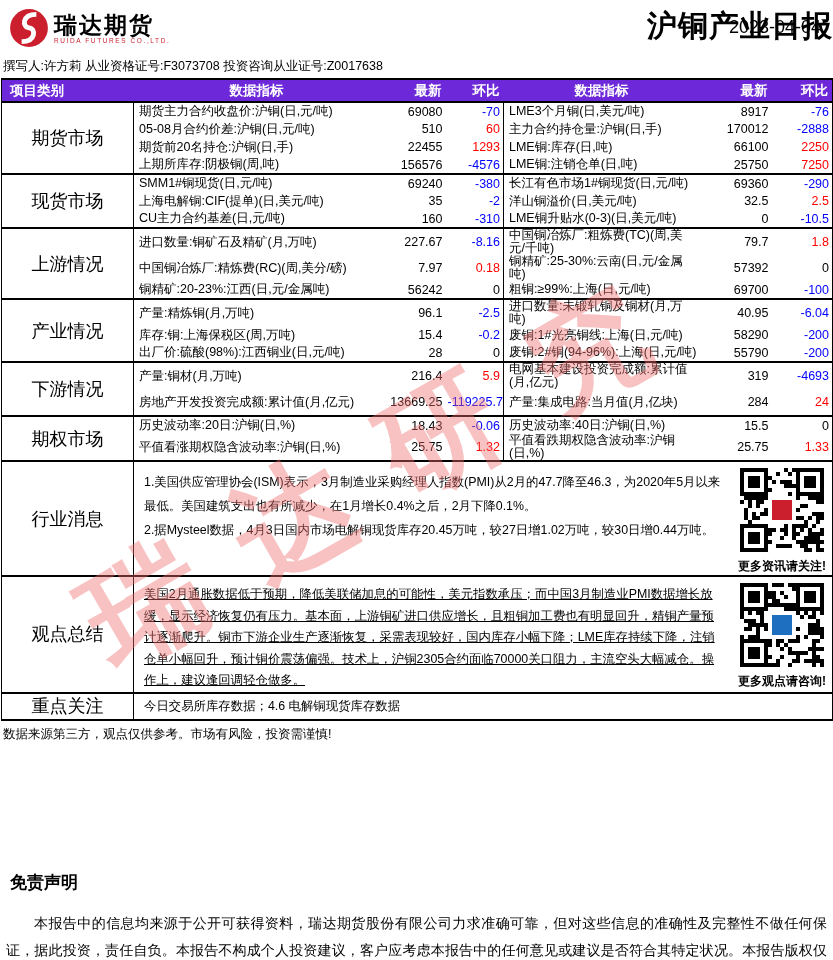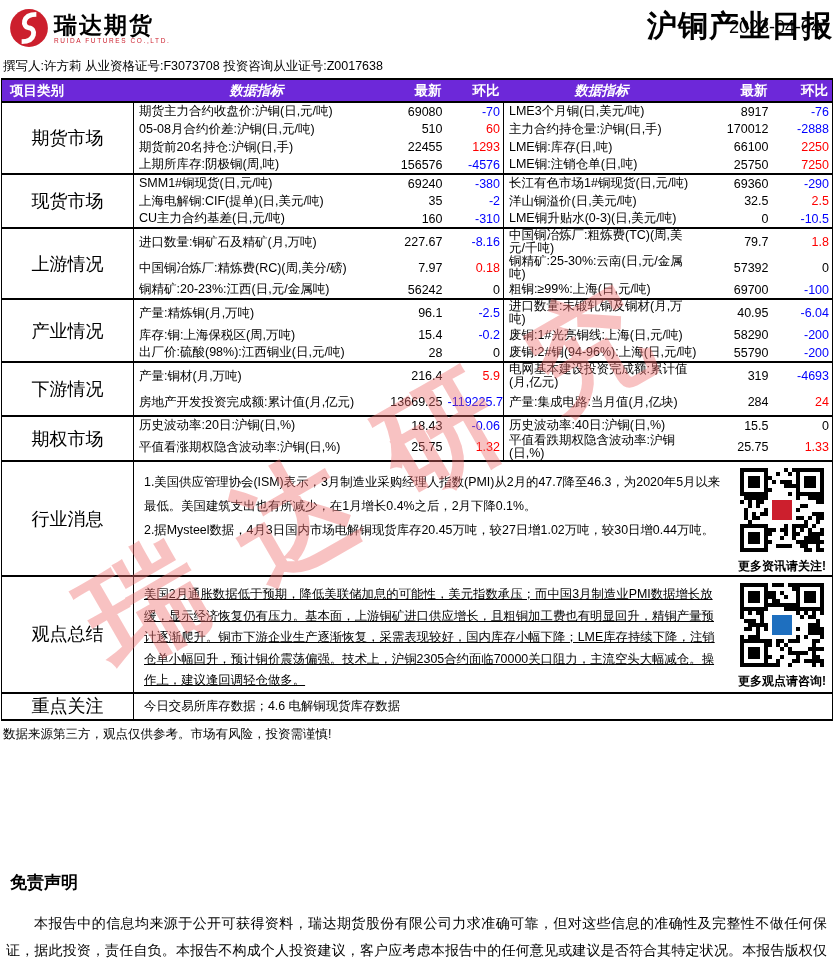--- a/index.html
+++ b/index.html
@@ -17,21 +17,21 @@
   .brand-sub { font-size:6.5px; color:#cc1f2d; letter-spacing:1.6px; }
   .report-title { position:absolute; left:0; right:0; top:6px; text-align:right;
     font-size:30px; font-weight:bold; letter-spacing:1px; }
   .report-date { position:absolute; right:12px; top:17px; font-size:18px; }
   .author-line { font-size:12.5px; margin:2px 0 3px 3px; }
   
   table.report { border-collapse:collapse; table-layout:fixed; width:831px; margin-left:1px;
     border:1px solid #000; border-top:2px solid #000; border-bottom:2px solid #000; }
   thead th { background:#6d28d9; color:#fff; font-size:13.5px; font-weight:bold;
     height:23px; padding:0 4px; }
-  th.a-left{text-align:left; padding-left:8px;} th.a-center{text-align:center;font-style:italic;}
+  th.a-left{text-align:left; padding-left:8px;} th.a-center{text-align:center;}
   th.a-right{text-align:right;}
   tbody { border-top:2px solid #000; }
   td { font-size:12.5px; padding:0 2px; height:18px; overflow:hidden; }
   td.cat { border-right:1px solid #000; text-align:center; font-size:18px; padding:0; }
   td.lbl { text-align:left; padding-left:5px; white-space:normal; line-height:13px; }
   td.div { border-left:1px solid #000; }
   td.num { text-align:right; padding-right:3px; white-space:nowrap; }
   td.chg.neg { color:#0000fe; } td.chg.pos { color:#fe0000; } td.chg.zero { color:#000; }
   tbody.sec-tall td { height:27px; }
   

